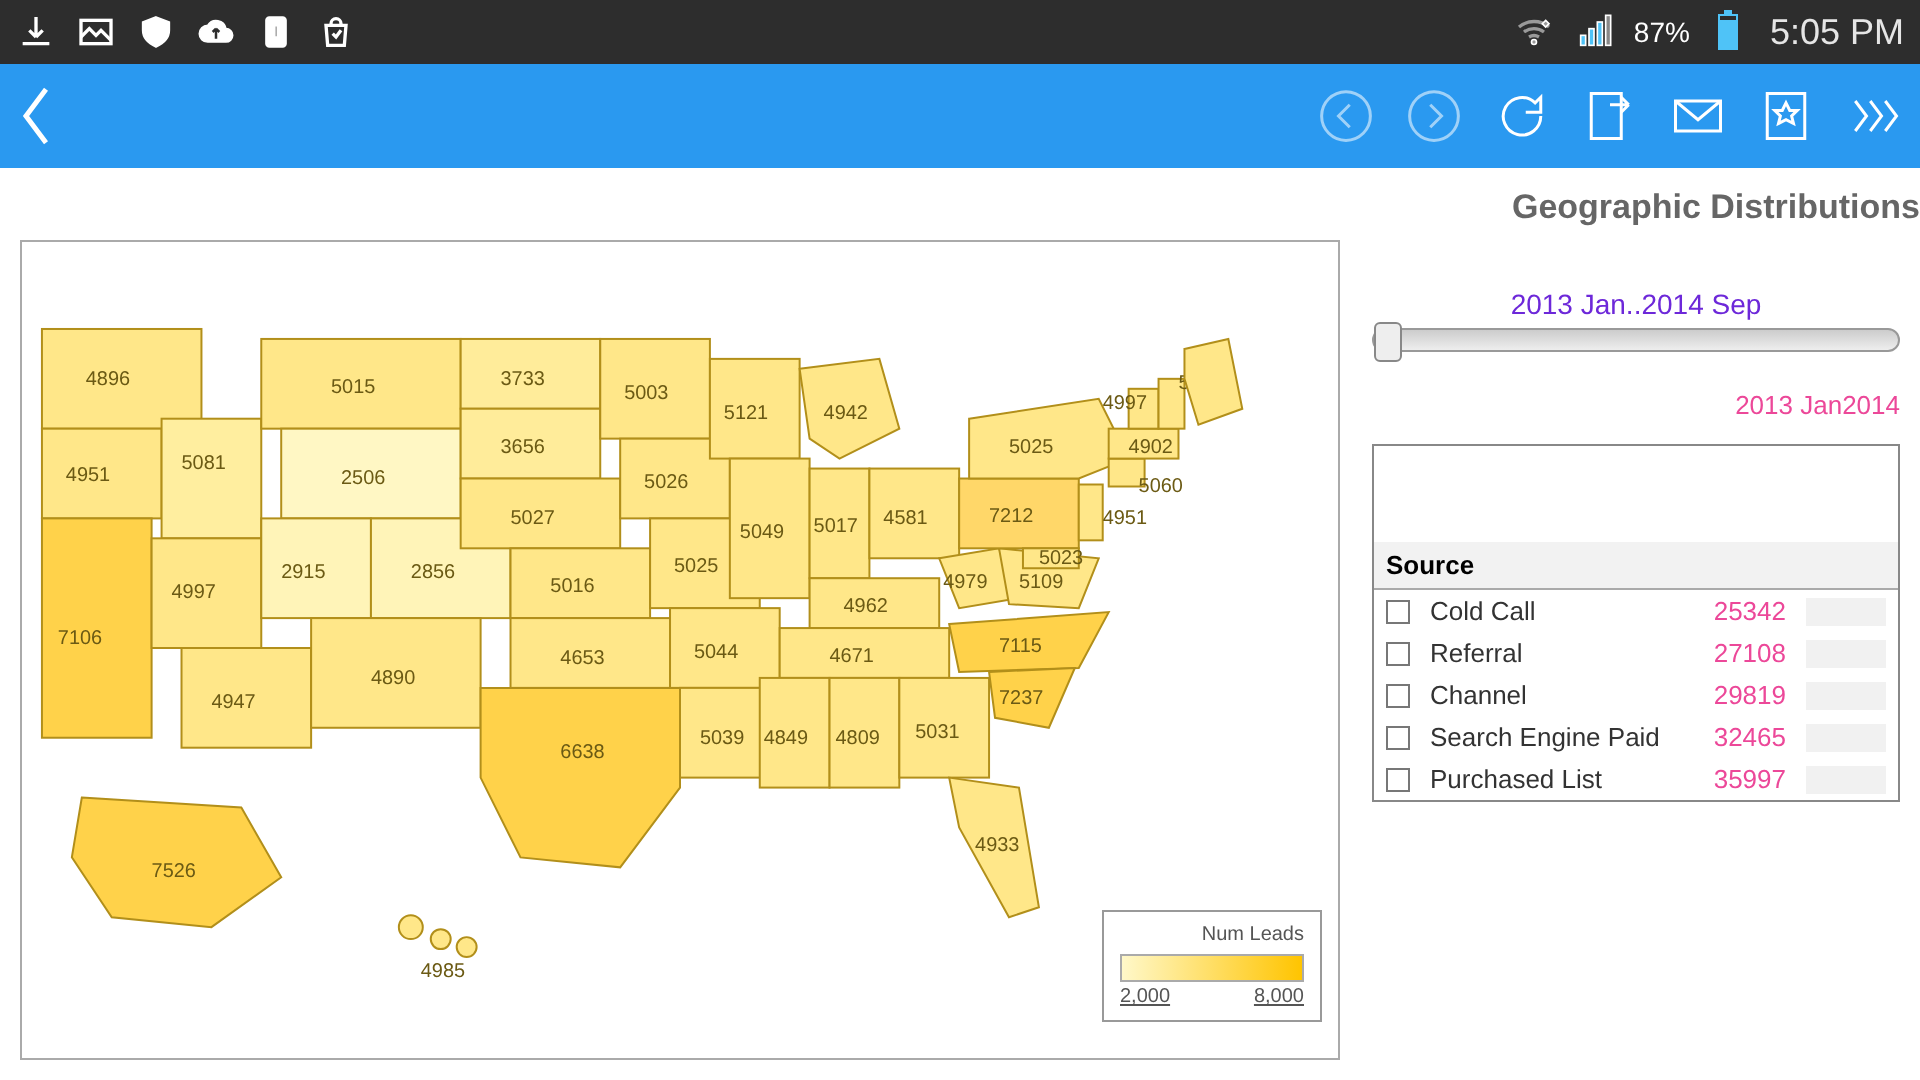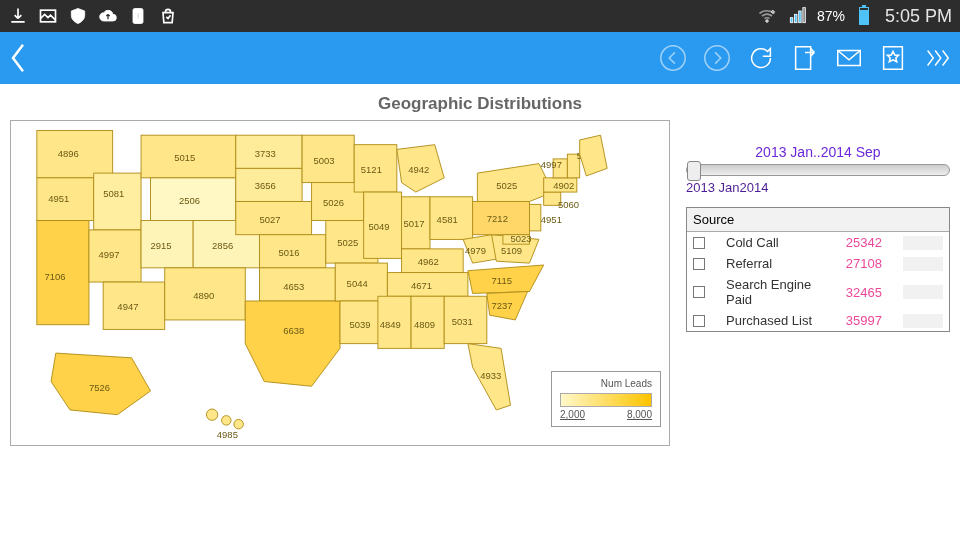--- a/index.html
+++ b/index.html
@@ -17,42 +17,42 @@
 
   
   .appbar { background: #2a99f0; height: 52px; display: flex; align-items: center; justify-content: space-between; padding: 0 8px; }
   .appbar .left, .appbar .right { display: flex; align-items: center; gap: 14px; }
   .appbar .ticon { width: 30px; height: 30px; stroke: #fff; fill: none; stroke-width: 1.6; }
   .appbar .ticon.dim { stroke: #bde0fb; opacity: .8; }
   .appbar .back { width: 20px; height: 34px; }
 
   
   .content { position: relative; height: calc(540px - 32px - 52px); }
-  .title { text-align: center; color: #666; font-weight: bold; font-size: 17px; padding: 10px 0 6px; }
+  .title { text-align: right; color: #666; font-weight: bold; font-size: 17px; padding: 10px 0 6px; }
   .main { display: flex; padding: 0 10px; gap: 16px; }
 
-  .mapwrap { border: 1px solid #aaa; width: 660px; height: 326px; position: relative; background:#fff; }
+  .mapwrap { border: 1px solid #aaa; width: 660px; height: 410px; position: relative; background:#fff; }
   .mapwrap svg { width: 100%; height: 100%; }
   .state { stroke: #b28f1a; stroke-width: 1; }
   .lbl { font-size: 10px; fill: #6b5a14; font-family: Arial; }
 
   .legend { position: absolute; right: 8px; bottom: 18px; border: 1px solid #999; background: #fff; padding: 6px 8px; font-size: 10px; color: #555; width: 110px; text-align: right;}
   .legend .bar { height: 14px; border:1px solid #aaa; background: linear-gradient(to right,#fff8c9,#ffc400); margin: 4px 0 2px;}
   .legend .ticks { display:flex; justify-content:space-between; font-size:10px;text-decoration:underline;}
 
   .side { flex: 1; display:flex; flex-direction:column; gap:12px;}
   .slider-block { padding-top: 24px;}
   .slider-label { text-align:center; font-size:14px; color:#6d28d9; margin-bottom:4px;}
   .slider-track { position:relative; height:12px; background: linear-gradient(#ccc,#eee); border:1px solid #999; border-radius:6px;}
   .slider-thumb { position:absolute; left:0; top:-4px; width:14px; height:20px; background:#eee; border:1px solid #888; border-radius:3px;}
-  .slider-ends { display:flex; justify-content:flex-start; font-size:13px; color:#4c1d95; margin-top:4px;}
+  .slider-ends { display:flex; justify-content:flex-end; font-size:13px; color:#ec4899; margin-top:19px;}
 
   .table { border:1px solid #888; font-size:13px;}
-  .table .hdr { background:#f2f2f2; border-bottom:1px solid #aaa; padding:4px 6px; font-weight:normal;}
-  .table .row { display:flex; align-items:center; padding:3px 6px; gap:21px;}
+  .table .hdr { background:#f2f2f2; border-bottom:1px solid #aaa; padding:4px 6px; font-weight:bold;margin-top:48px;}
+  .table .row { display:flex; align-items:center; padding:3px 6px; gap:10px;}
   .table .cb { width:12px; height:12px; border:1px solid #777; flex-shrink:0;}
   .table .name { flex:1; color:#333;}
   .table .val { width:48px; text-align:right; color:#ec4899;}
   .table .bar { width:40px; height:14px; background:#f1f1f1;}
   .table .barfill { height:100%; background:#7ec6f6;}
 </style>
 </head>
 <body>
 
 <div class="statusbar">
@@ -285,20 +285,26 @@
               <span class="bar"><span class="barfill" style="width:36%"></span></span>
             </div>
             <div class="row">
               <span class="cb"></span>
               <span class="name">Referral</span>
               <span class="val">27108</span>
               <span class="bar"><span class="barfill" style="width:39%"></span></span>
             </div>
             <div class="row">
               <span class="cb"></span>
+              <span class="name">Channel</span>
+              <span class="val">29819</span>
+              <span class="bar"><span class="barfill" style="width:42%"></span></span>
+            </div>
+            <div class="row">
+              <span class="cb"></span>
               <span class="name">Search Engine Paid</span>
               <span class="val">32465</span>
               <span class="bar"><span class="barfill" style="width:46%"></span></span>
             </div>
             <div class="row">
               <span class="cb"></span>
               <span class="name">Purchased List</span>
               <span class="val">35997</span>
               <span class="bar"><span class="barfill" style="width:100%"></span></span>
             </div>

